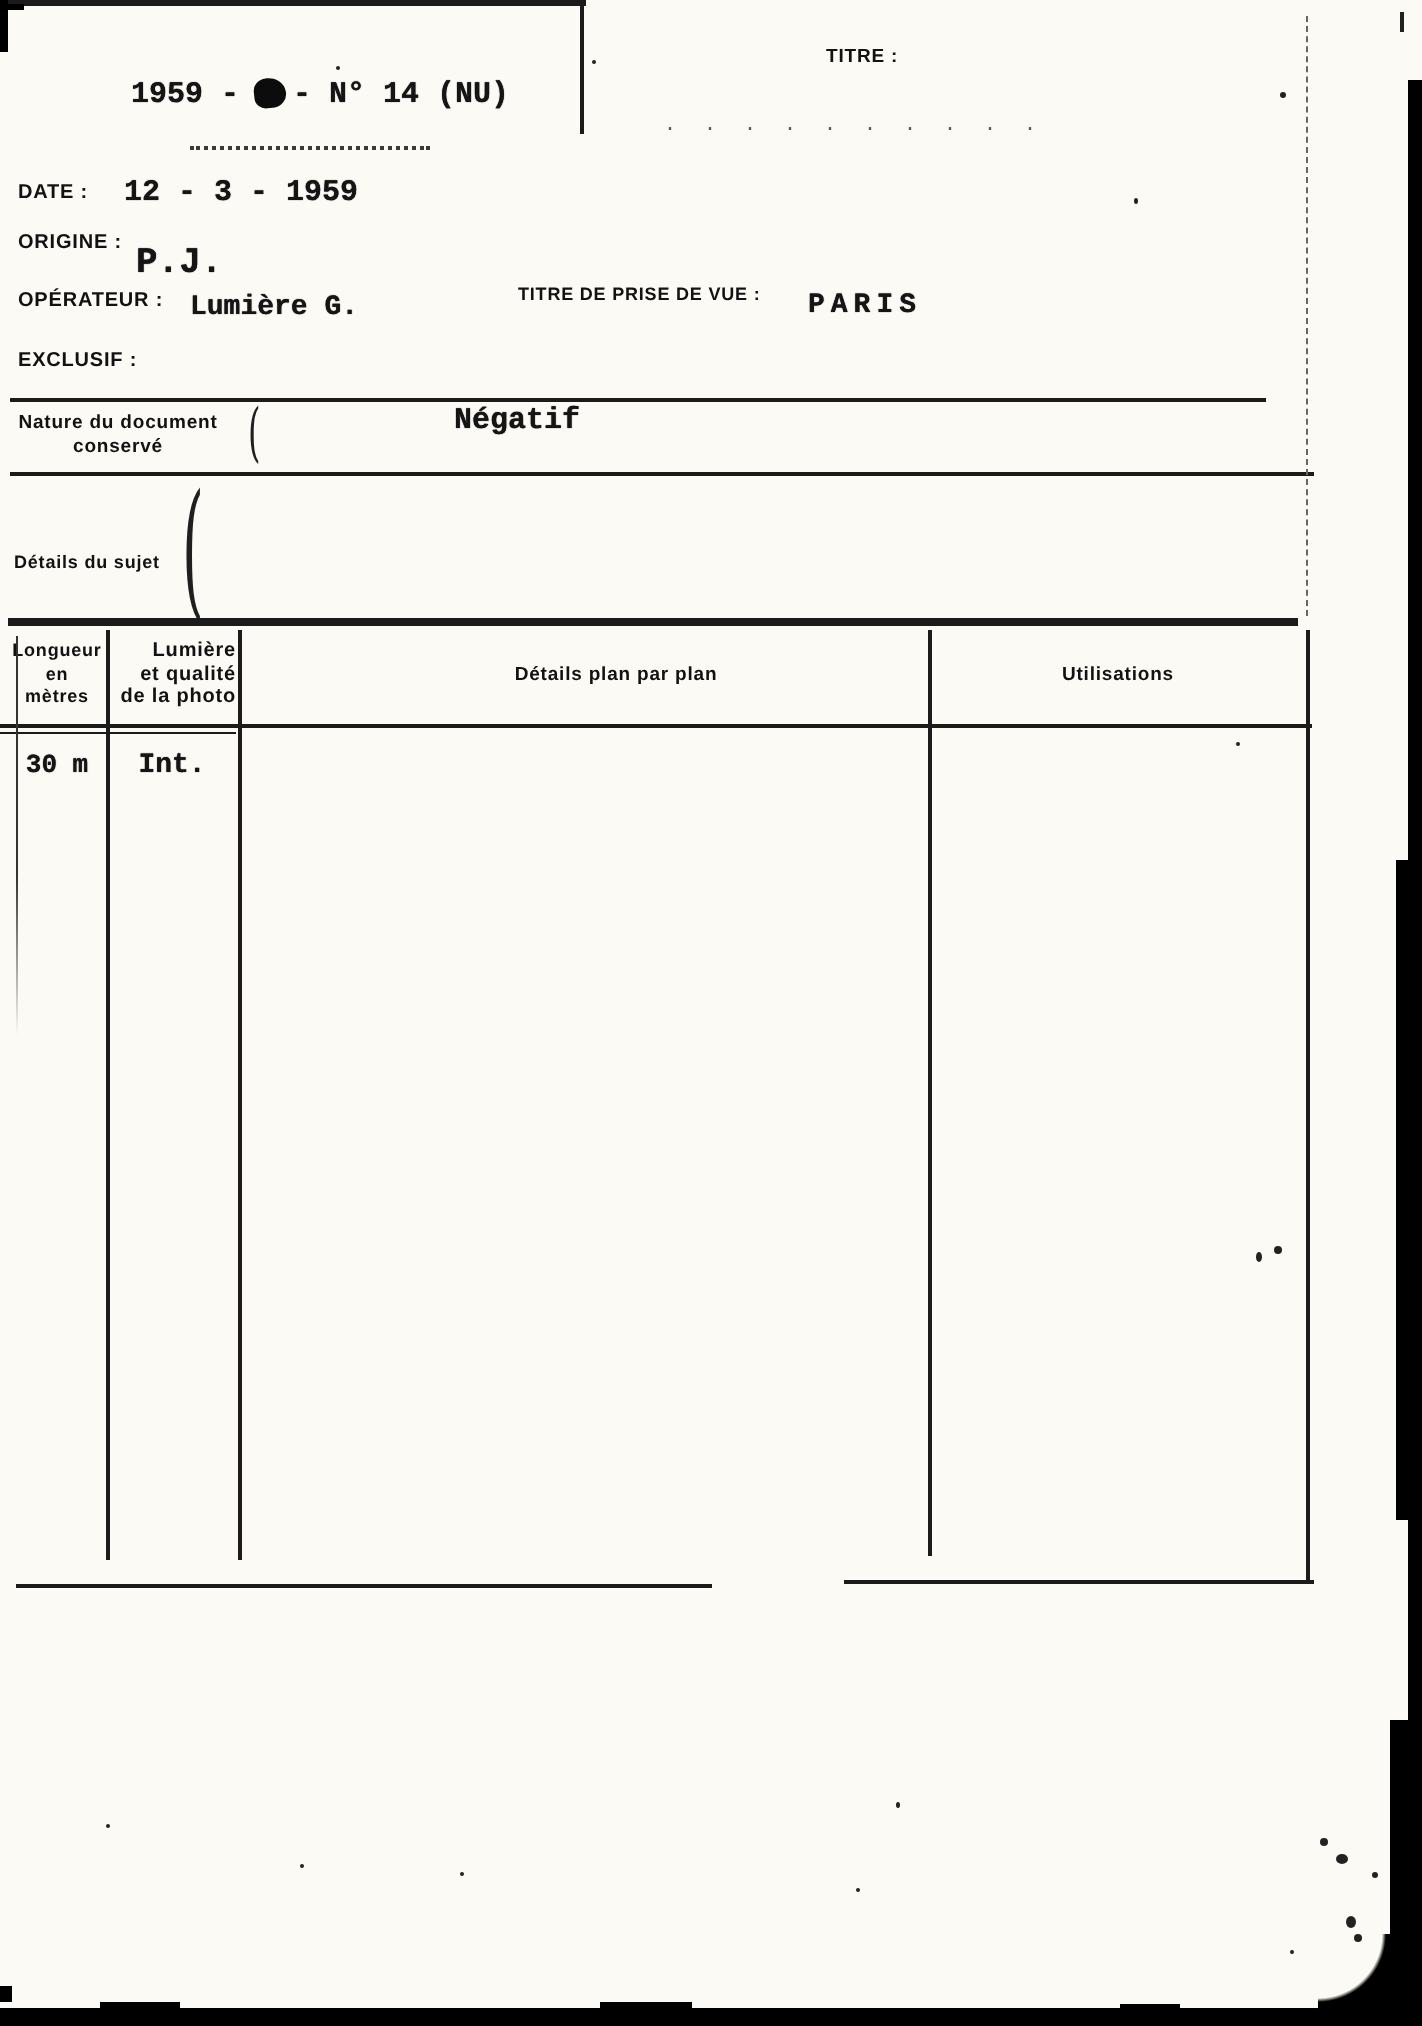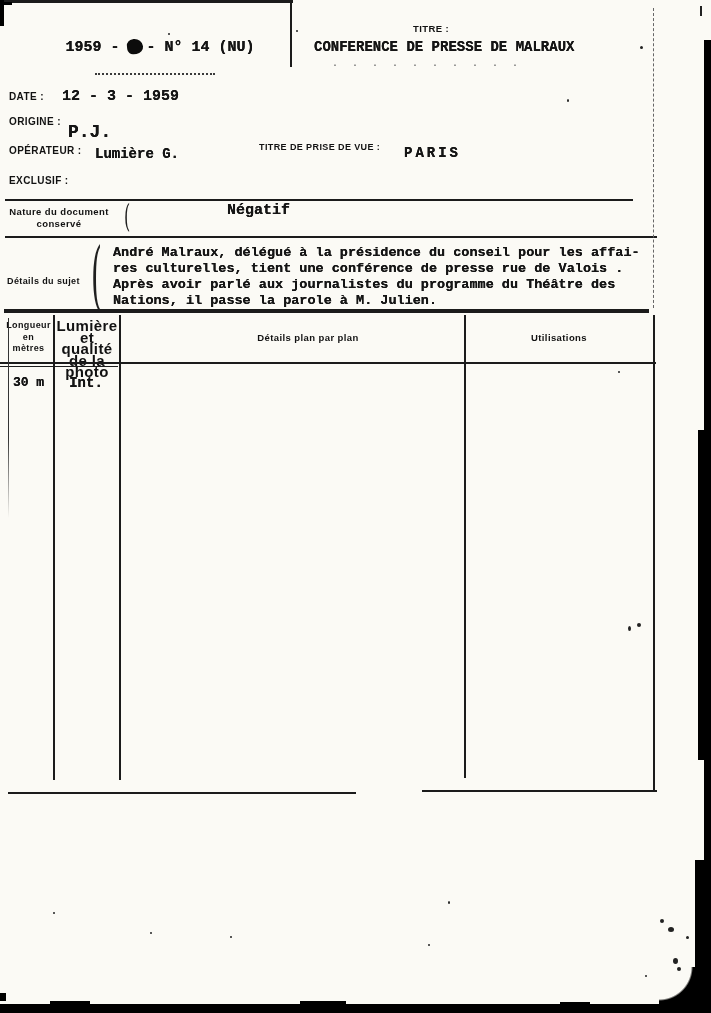--- a/index.html
+++ b/index.html
@@ -31,21 +31,20 @@
 <div class="page">
 
   <div class="hl" style="left:0;top:2;width:292px;height:2px;"></div>
   <div class="vl" style="left:290px;top:2;width:2px;height:67px;"></div>
   <div class="hl" style="left:0;top:68;width:293px;height:3px;"></div>
   <div style="position:absolute;left:95px;top:73px;width:120px;border-top:2px dotted #3a3a3a;"></div>
   <div class="type center" style="left:40px;top:39px;width:240px;font-size:15px;">1959 - M - N° 14 (NU)</div>
   <div style="position:absolute;left:127px;top:39px;width:16px;height:15px;background:#0c0c0c;border-radius:45% 60% 50% 40%;transform:rotate(-6deg);"></div>
 
   <div class="lbl" style="left:413px;top:23px;font-size:9.5px;">TITRE :</div>
-  <div class="type" style="left:314px;top:39px;font-size:14px;">CONFERENCE DE PRESSE DE MALRAUX</div>
   <div style="position:absolute;left:332px;top:58px;font-size:10px;color:#555;letter-spacing:4px;font-family:'Liberation Mono',monospace;">. .    . . .    .    .    . .    .</div>
 
   <div class="lbl" style="left:9px;top:91px;font-size:10px;">DATE :</div>
   <div class="type" style="left:62px;top:88px;font-size:15px;">12 - 3 - 1959</div>
 
   <div class="lbl" style="left:9px;top:116px;font-size:10px;">ORIGINE :</div>
   <div class="type" style="left:68px;top:122px;font-size:18px;">P.J.</div>
 
   <div class="lbl" style="left:9px;top:145px;font-size:10px;">OPÉRATEUR :</div>
   <div class="type" style="left:95px;top:146px;font-size:14px;">Lumière G.</div>
@@ -57,31 +56,27 @@
 
   <div class="hl" style="left:5px;top:199px;width:628px;height:2px;"></div>
   <div class="lbl pre center" style="left:6px;top:206px;width:106px;font-size:9.5px;line-height:12px;">Nature du document
 conservé</div>
   <div class="brace" style="left:124px;top:201px;font-size:32px;line-height:30px;transform:scaleX(.5);">(</div>
   <div class="type" style="left:227px;top:202px;font-size:15px;">Négatif</div>
   <div class="hl" style="left:5px;top:236px;width:652px;height:2px;"></div>
 
   <div class="lbl" style="left:7px;top:276px;font-size:9px;">Détails du sujet</div>
   <div class="brace" style="left:91px;top:240px;font-size:74px;line-height:70px;transform:scaleX(.38);">(</div>
-  <div class="type pre" style="left:113px;top:245px;width:548px;font-size:13.5px;line-height:16px;white-space:pre-line;">André Malraux, délégué à la présidence du conseil pour les affai-
-res culturelles, tient une conférence de presse rue de Valois .
-Après avoir parlé aux journalistes du programme du Théâtre des
-Nations, il passe la parole à M. Julien.</div>
 
   <div class="hl" style="left:4px;top:309px;width:645px;height:4px;"></div>
 
   <div class="lbl pre center" style="left:4px;top:320px;width:49px;font-size:9px;line-height:11.5px;">Longueur
 en
 mètres</div>
-  <div class="lbl pre center" style="left:56px;top:320px;width:62px;font-size:15px;line-height:11.5px;">Lumière
+  <div class="lbl pre center" style="left:56px;top:320px;width:62px;font-size:10px;line-height:11.5px;text-align:right;">Lumière
 et qualité
 de la photo</div>
   <div class="lbl center" style="left:121px;top:332px;width:342px;font-size:9.5px;margin-left:16px;">Détails plan par plan</div>
   <div class="lbl center" style="left:466px;top:332px;width:186px;font-size:9.5px;">Utilisations</div>
 
   <div class="hl" style="left:0;top:362px;width:656px;height:2px;"></div>
   <div class="hl" style="left:0;top:366px;width:118px;height:1px;"></div>
 
   <div style="position:absolute;left:8px;top:318px;width:1px;height:200px;background:linear-gradient(#333 60%,rgba(51,51,51,0));"></div>
   <div class="vl" style="left:53px;top:315px;width:2px;height:465px;"></div>

